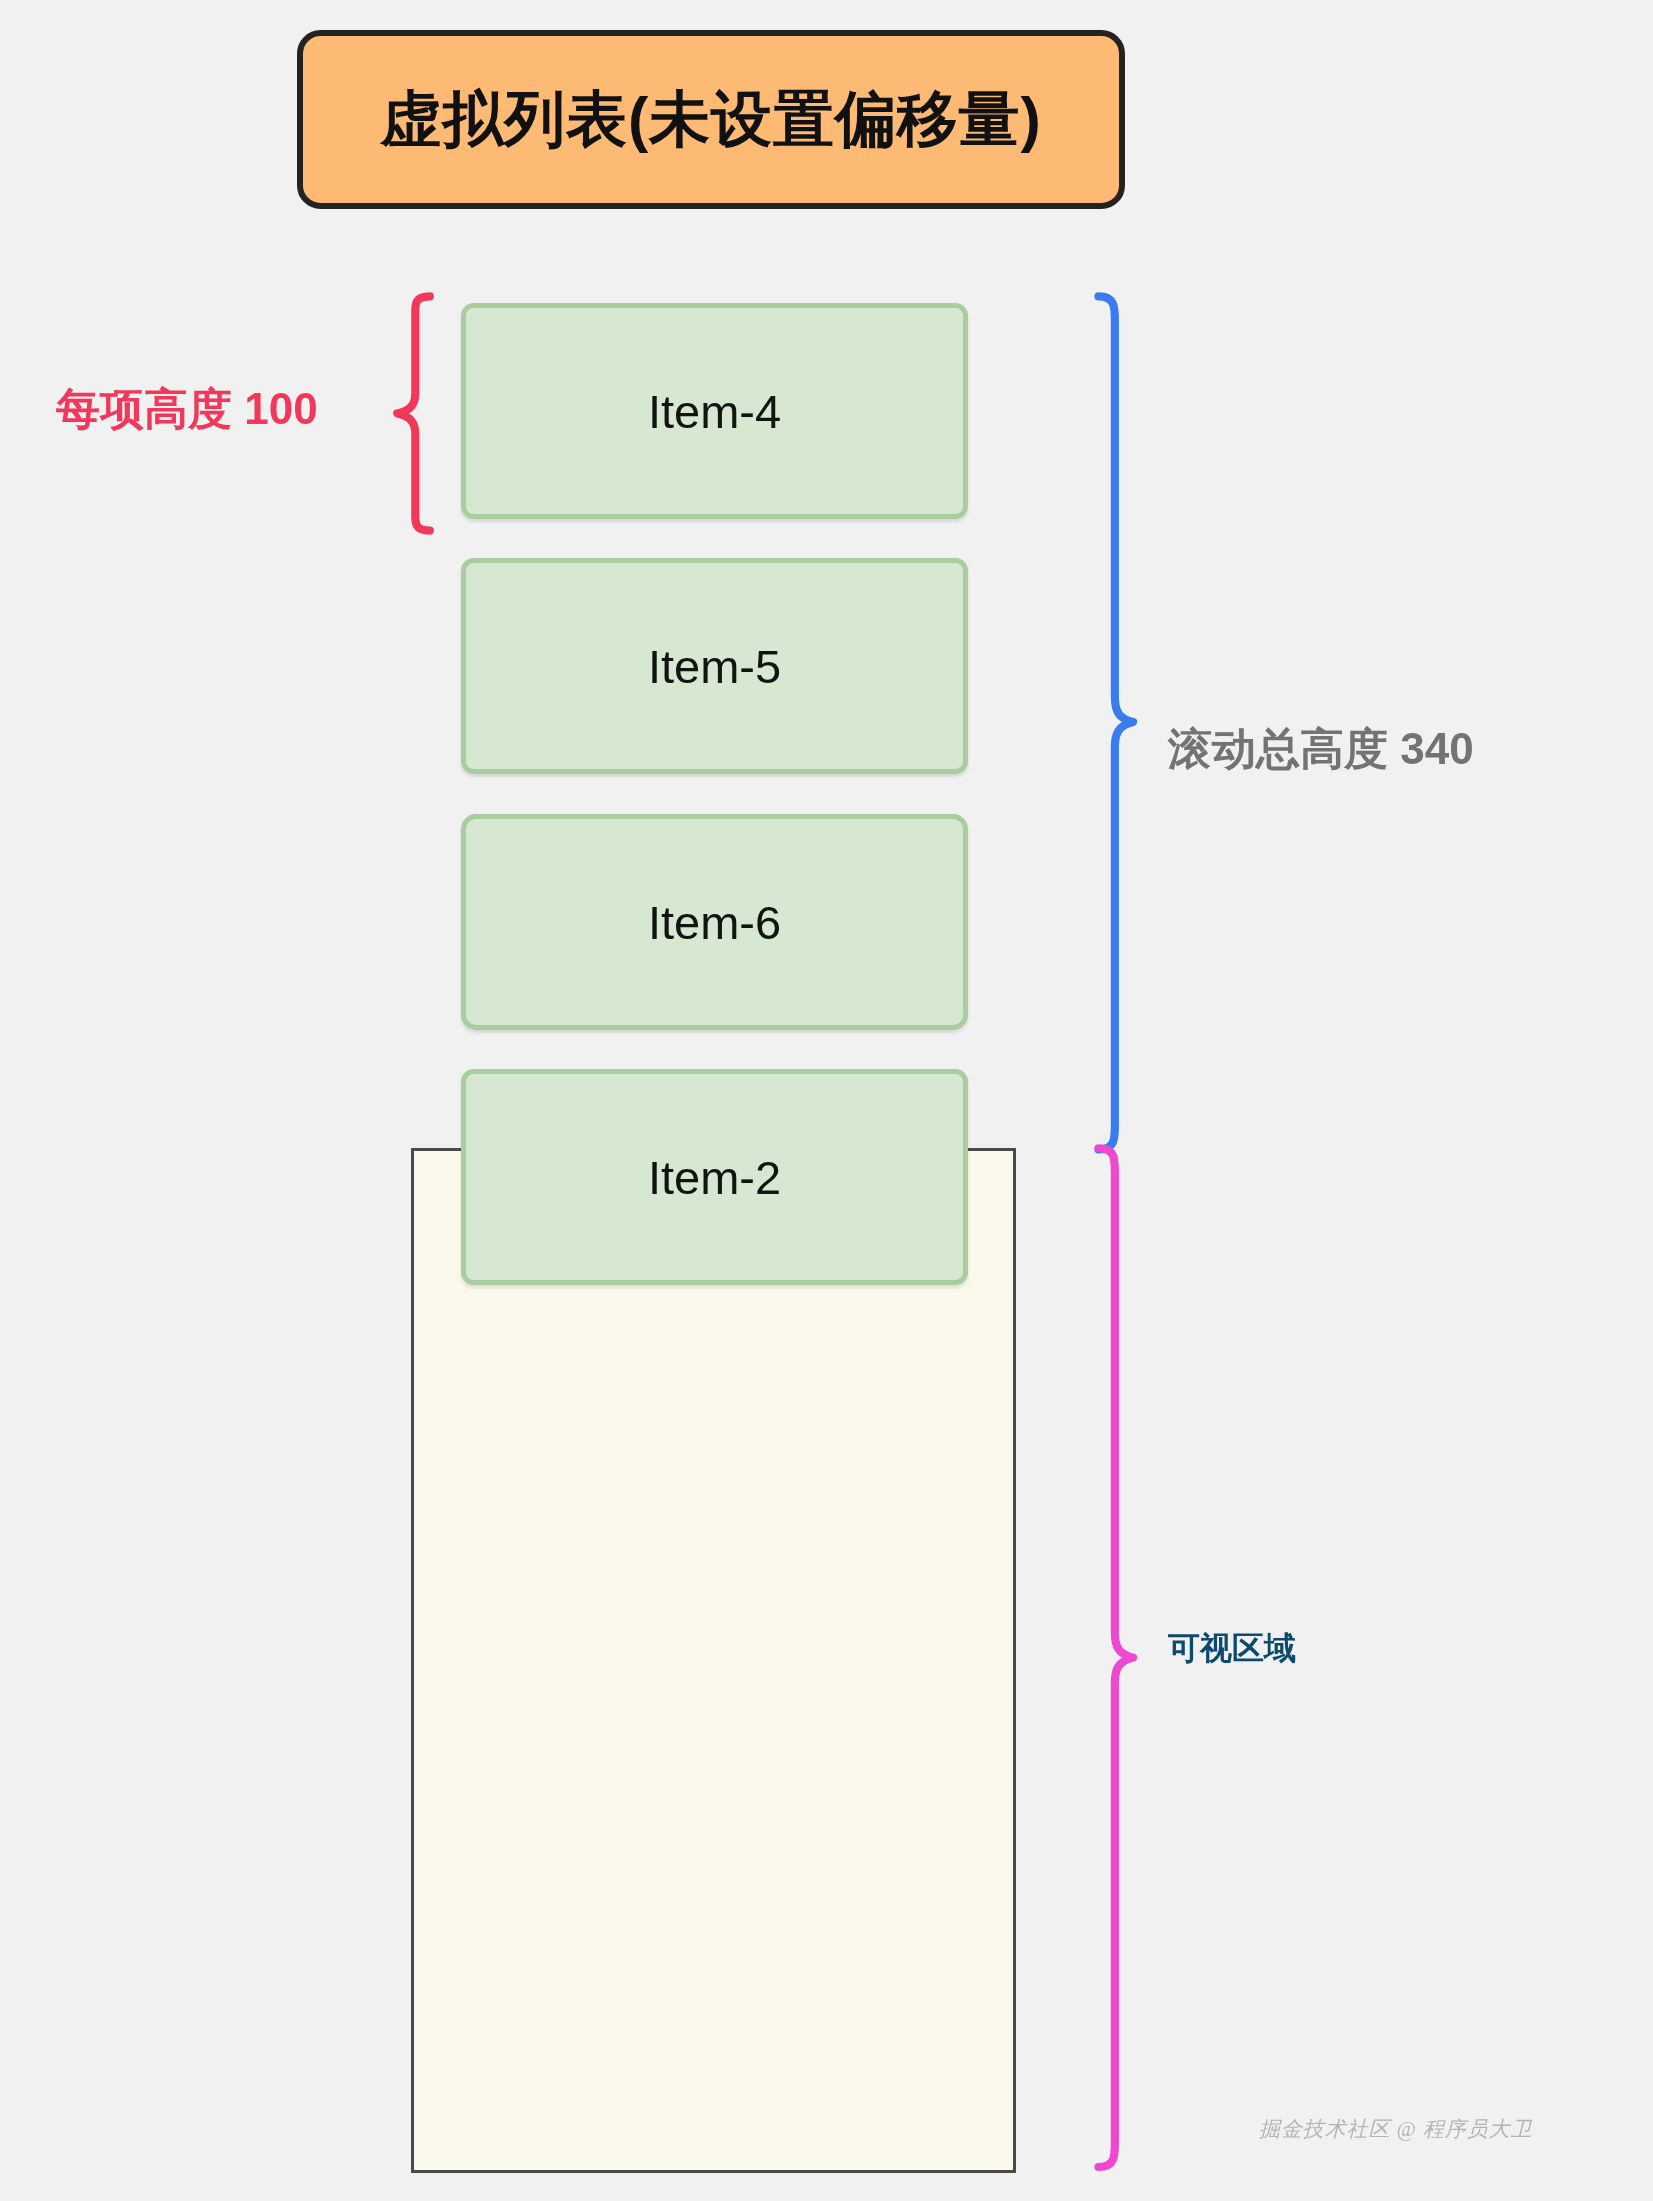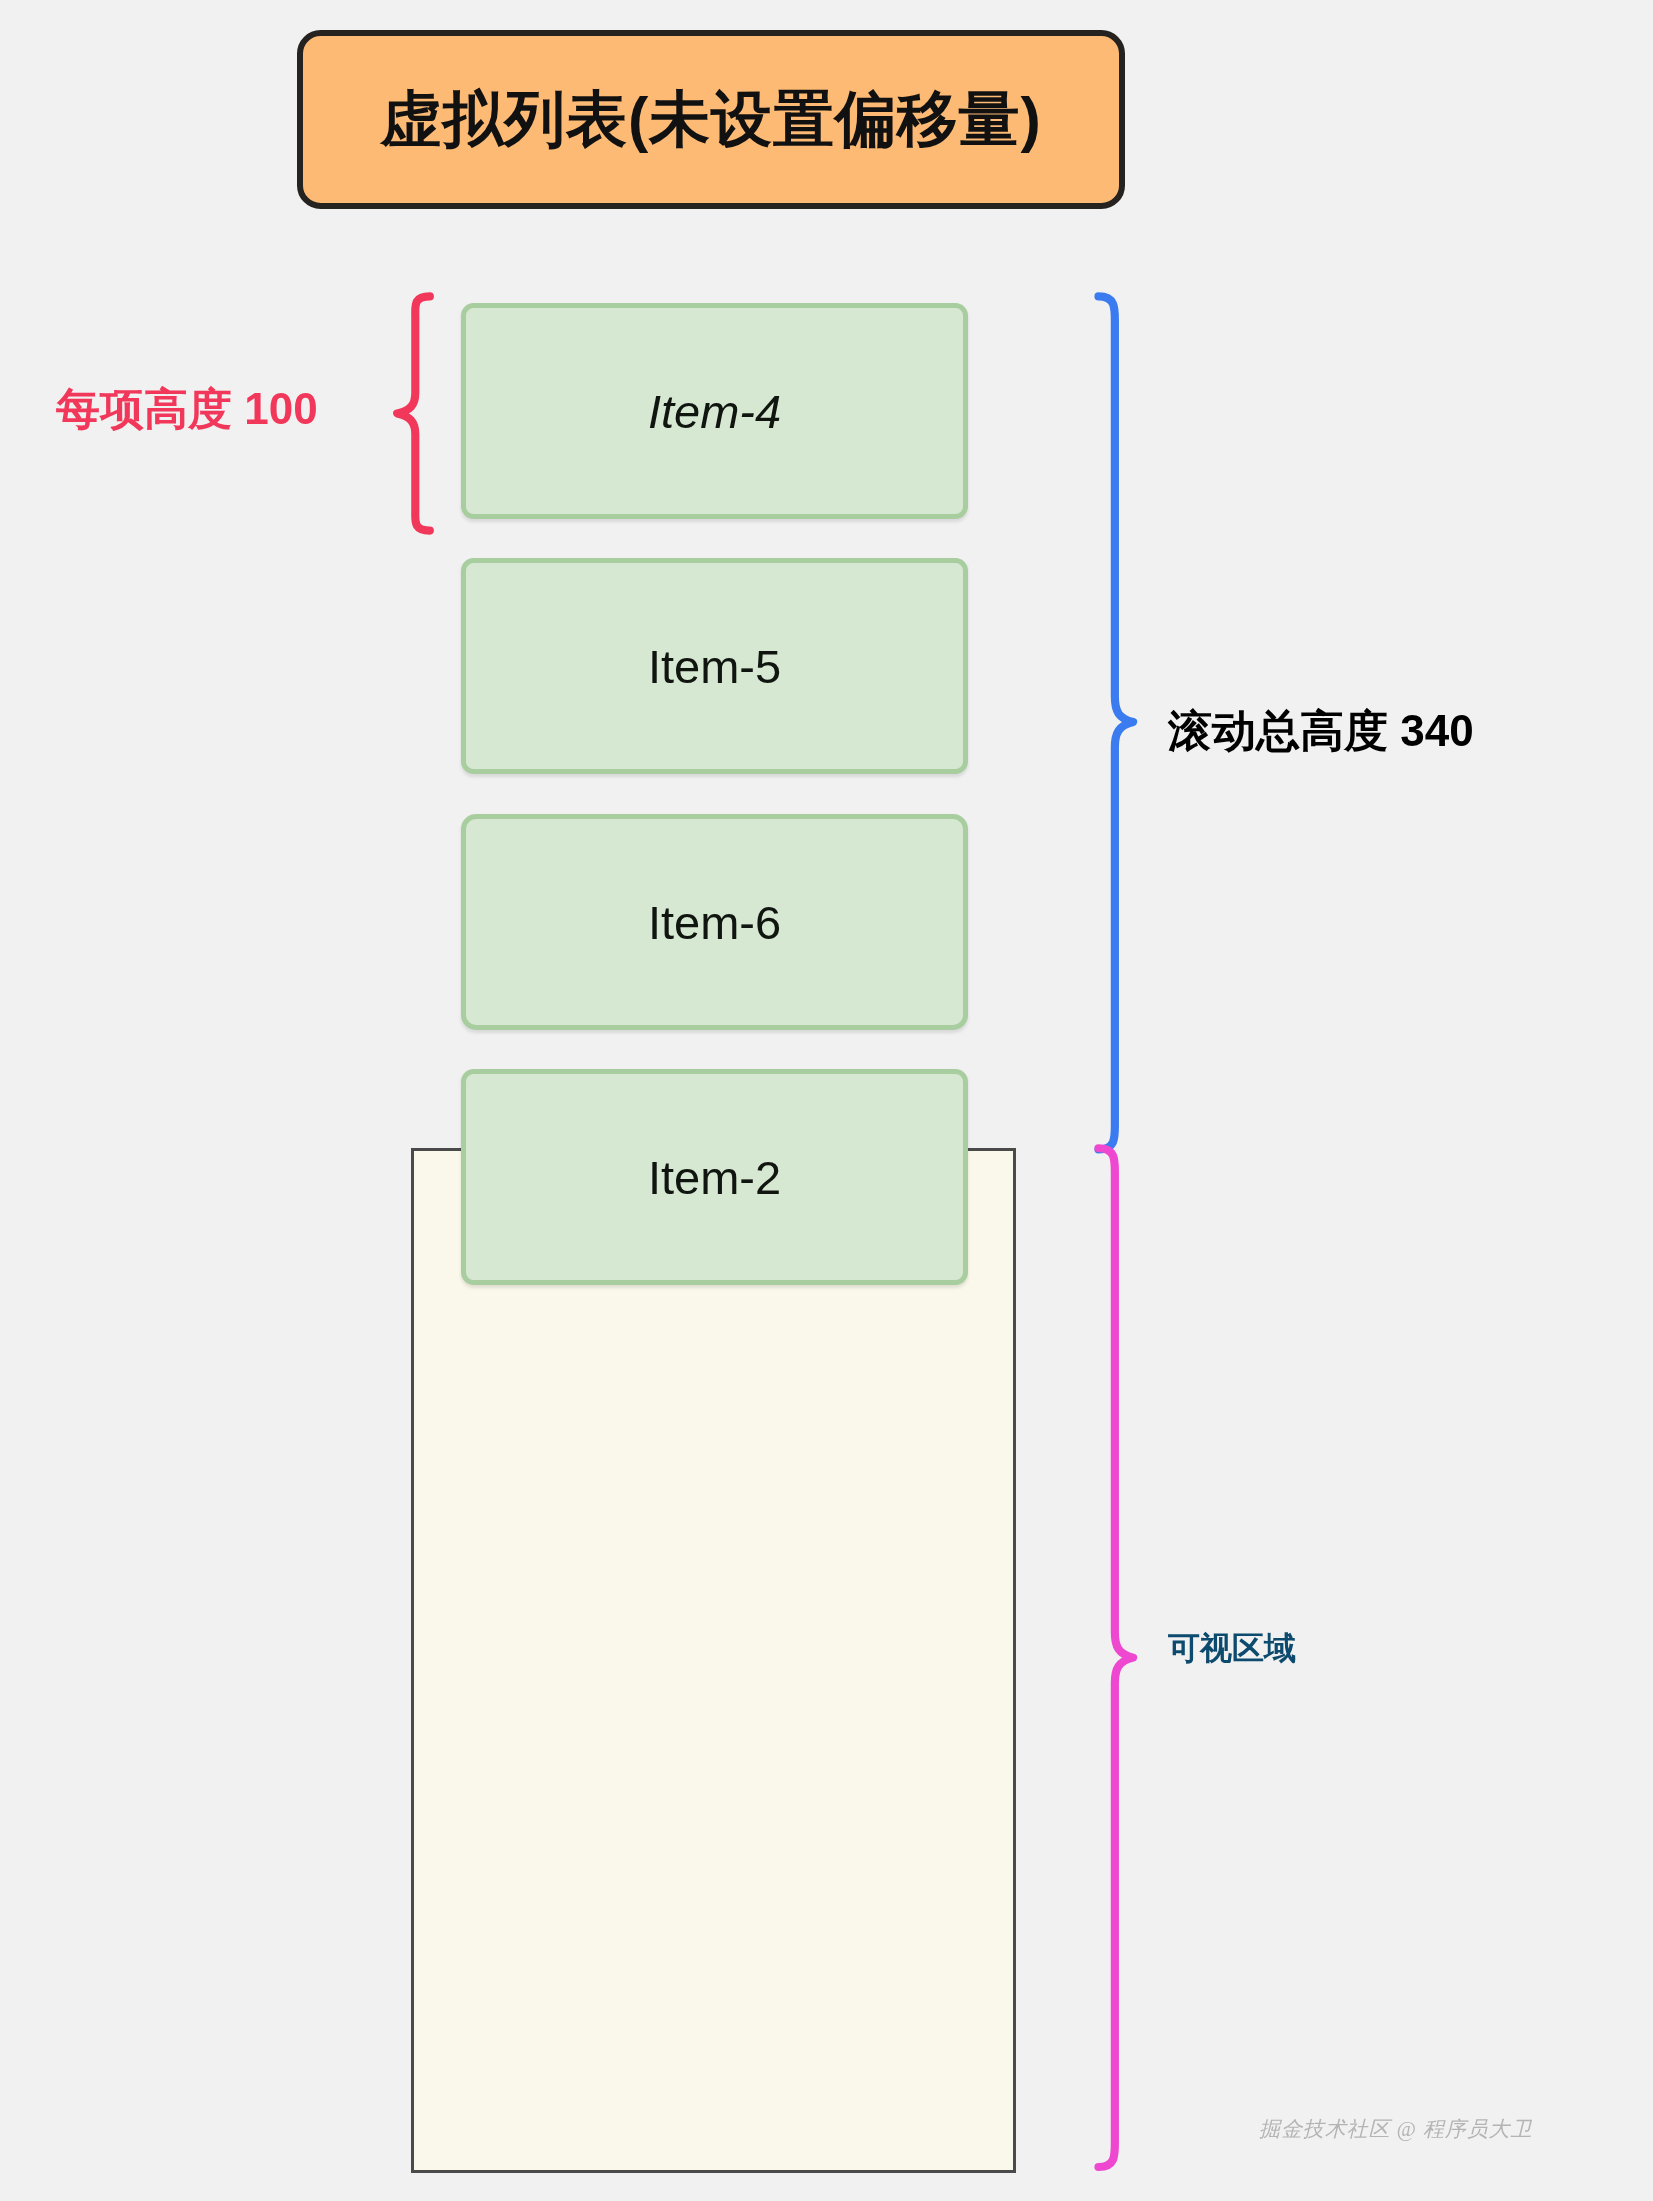--- a/index.html
+++ b/index.html
@@ -68,21 +68,21 @@
     align-items: center;
     justify-content: center;
     box-shadow: 0 2.7px 3.6px rgba(0,0,0,0.10);
   }
   .item-label {
     font-family: "Liberation Sans", "DejaVu Sans", sans-serif;
     font-size: 47px;
     color: #101510;
     white-space: nowrap;
   }
-  .item-0 { top: 303px; font-style: italic; }
+  .item-0 { top: 303px; }
   .item-1 { top: 558px; }
   .item-2 { top: 814px; border-radius: 15px; }
   .item-3 { top: 1069px; }
 
   
   .brace-svg {
     position: absolute;
     overflow: visible;
     pointer-events: none;
   }
@@ -95,23 +95,23 @@
     white-space: nowrap;
   }
   .annot-item-height {
     left: 56px;
     top: 380px;
     font-size: 44px;
     color: #f2385a;
   }
   .annot-total-height {
     left: 1168px;
-    top: 702px;
+    top: 720px;
     font-size: 44px;
-    color: #000000;
+    color: #737373;
   }
   .annot-visible-area {
     left: 1168px;
     top: 1627px;
     font-size: 32px;
     color: #0c4a6e;
   }
 
   
   .watermark {

